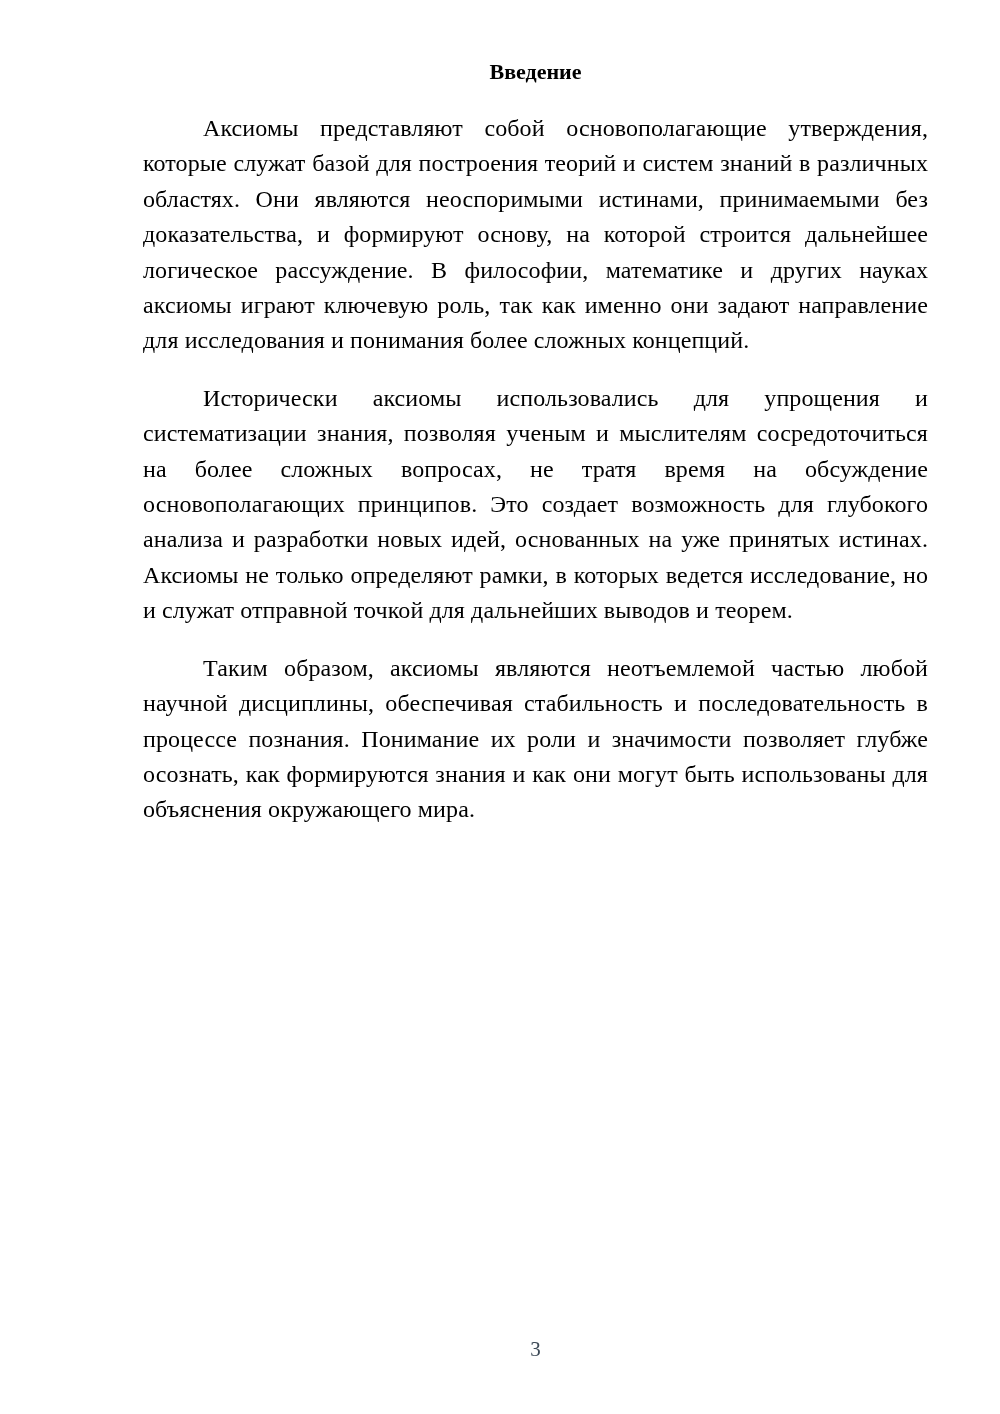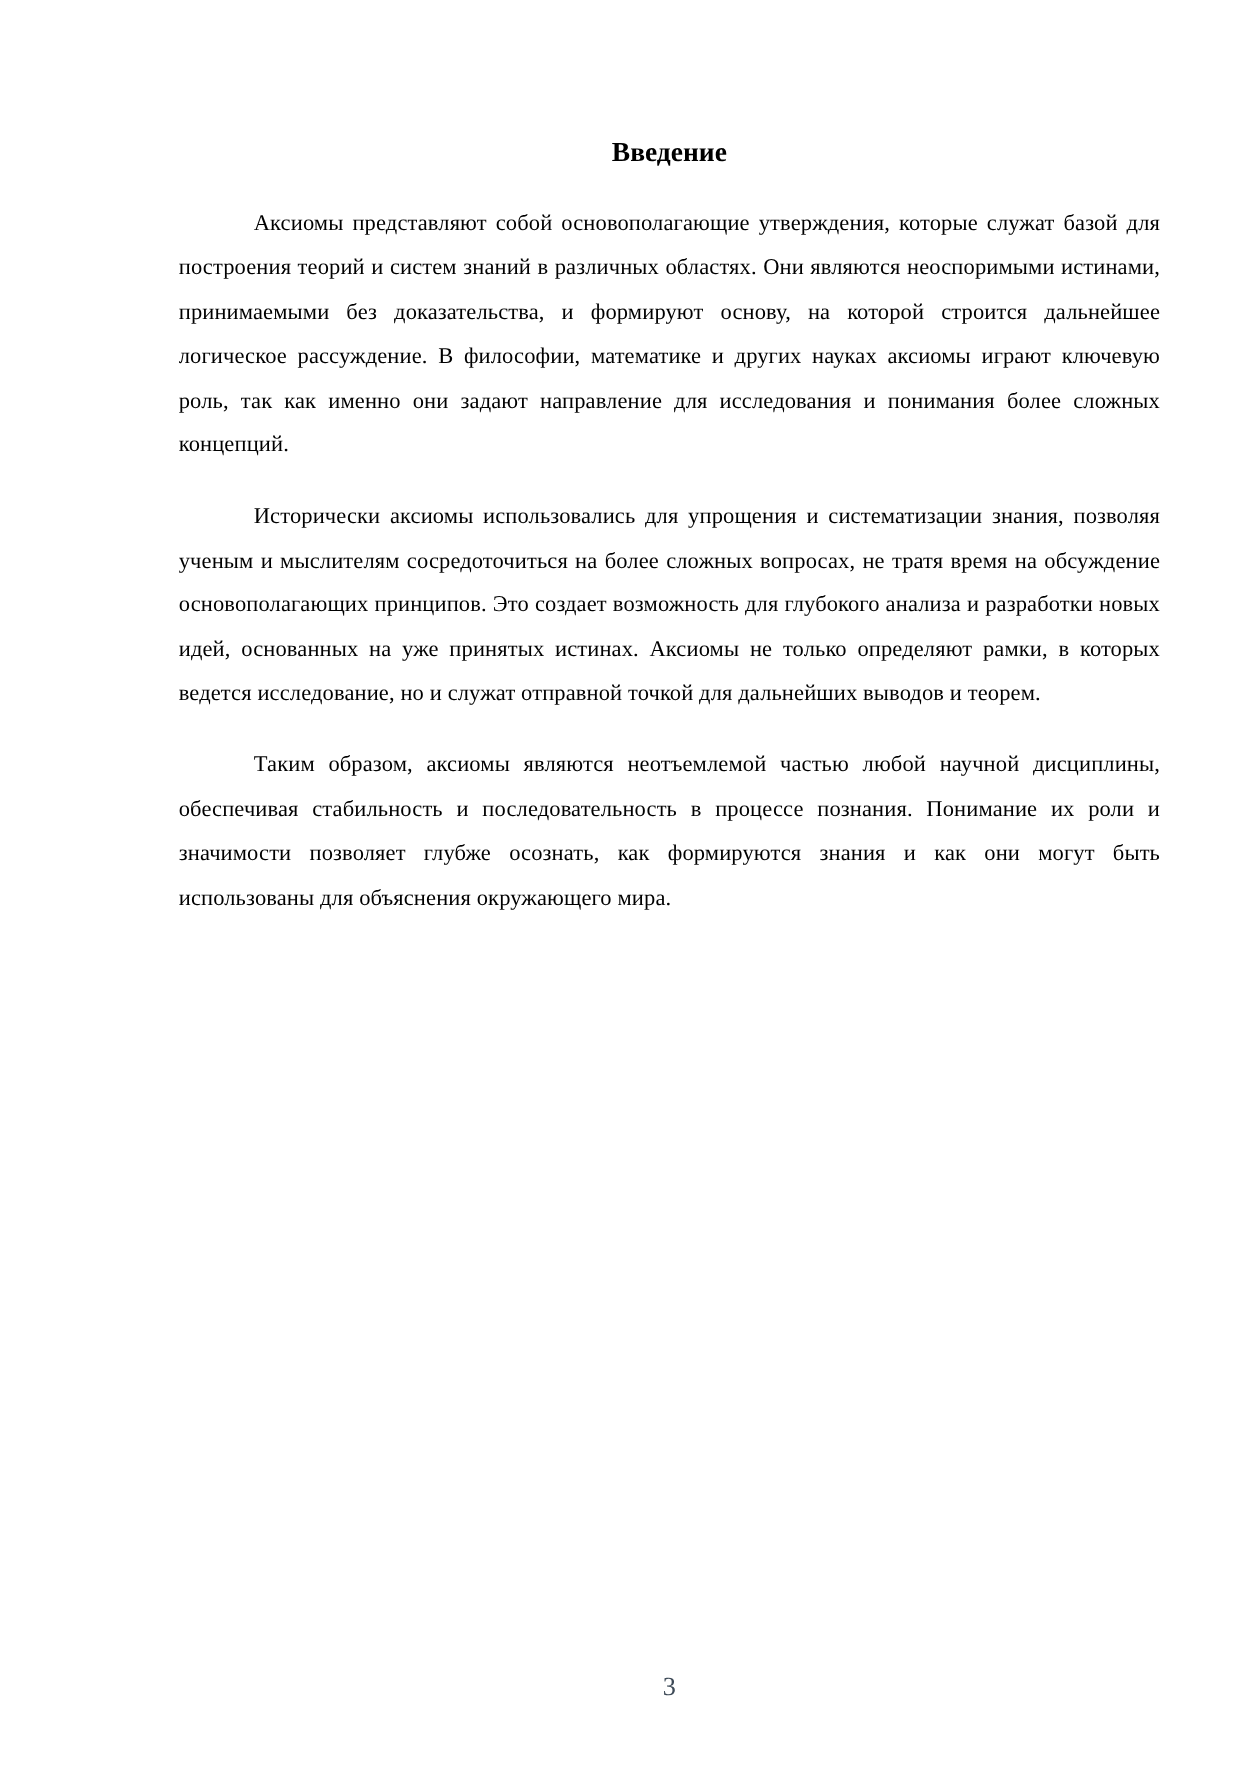--- a/index.html
+++ b/index.html
@@ -6,35 +6,35 @@
     margin: 0;
     padding: 0;
     background: #ffffff;
   }
   .page {
     position: relative;
     width: 1000px;
     height: 1414px;
     background: #ffffff;
     box-sizing: border-box;
-    padding: 104px 72px 60px 143px;
+    padding: 54px 72px 60px 143px;
     font-family: "Liberation Serif", serif;
     color: #000000;
     overflow: hidden;
   }
   .doc-title {
     margin: 0 0 22px 0;
     font-size: 22px;
     font-weight: bold;
     text-align: center;
     line-height: 35px;
   }
   .doc-paragraph {
     margin: 0 0 22px 0;
-    font-size: 18px;
+    font-size: 24px;
     line-height: 35.4px;
     text-align: justify;
     text-indent: 60px;
     letter-spacing: 0.1px;
   }
   .page-number {
     position: absolute;
     left: 143px;
     right: 72px;
     bottom: 52px;

